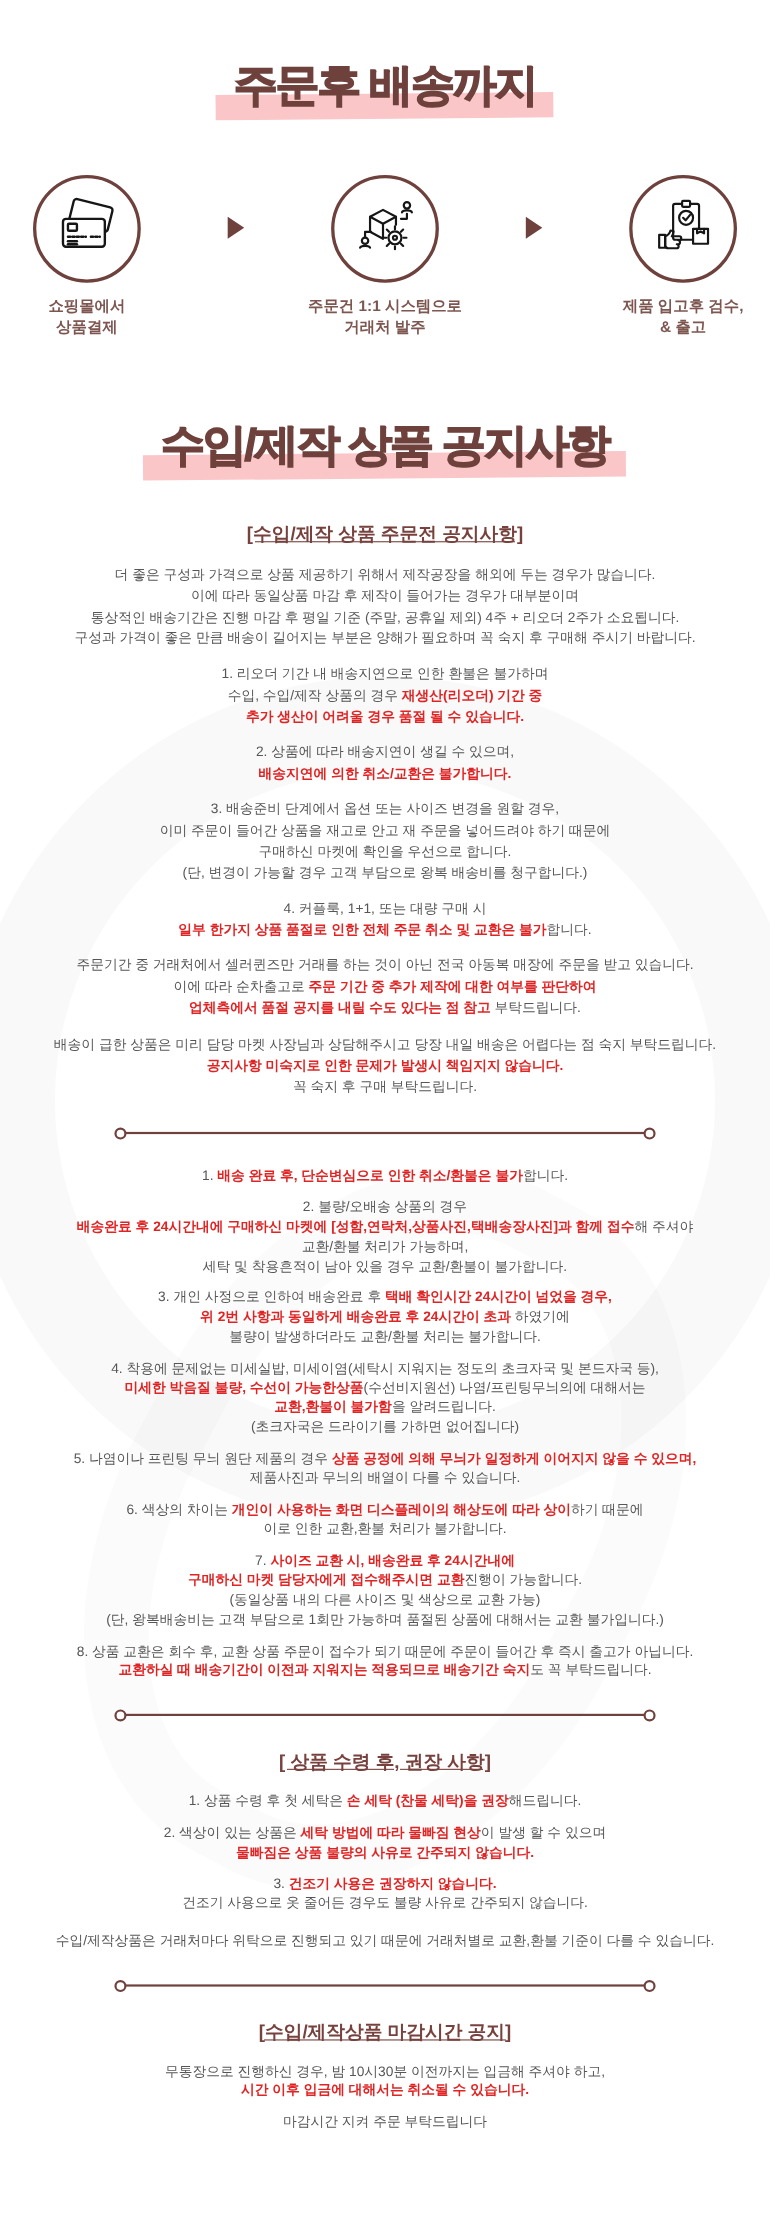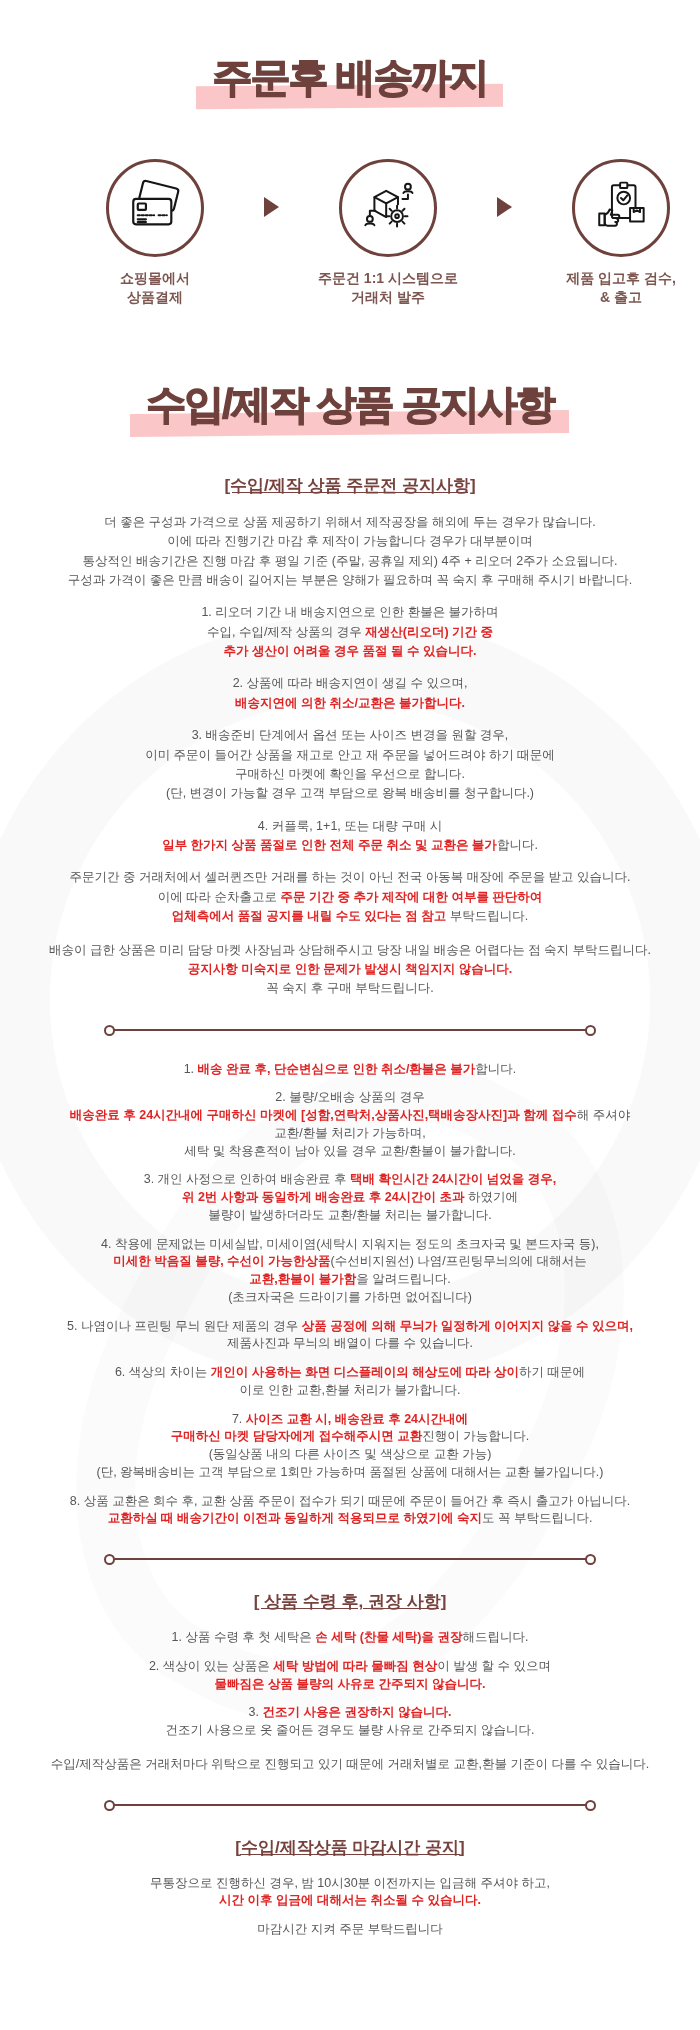--- a/index.html
+++ b/index.html
@@ -16,21 +16,21 @@
   
   .hero{text-align:center;padding-top:50px;}
   .second-title{text-align:center;margin-top:70px;}
   .title-wrap{position:relative;display:inline-block;}
   .title-text{position:relative;z-index:1;font-size:40px;font-weight:bold;color:#6e413c;
       letter-spacing:-2px;-webkit-text-stroke:1.4px #6e413c;}
   .title-wrap::after{content:"";position:absolute;z-index:0;left:-16px;right:-16px;bottom:-3px;
       height:23px;background:#fac6c8;transform:rotate(-0.5deg);}
 
   
-  .process{display:flex;justify-content:flex-end;align-items:flex-start;gap:30px;margin-top:54px;}
+  .process{display:flex;justify-content:space-between;align-items:flex-start;gap:30px;margin-top:54px;}
   .step{width:158px;text-align:center;}
   .circle{width:92px;height:92px;border:3px solid #6f413c;border-radius:50%;margin:0 auto;
       display:flex;align-items:center;justify-content:center;background:#fff;}
   .circle svg{width:58px;height:58px;}
   .flow-arrow{margin-top:38px;width:0;height:0;border-left:15px solid #6f413c;
       border-top:10px solid transparent;border-bottom:10px solid transparent;}
   .step-label{margin-top:12px;font-size:14px;font-weight:bold;color:#7d5650;line-height:1.35;white-space:pre-line;}
 
   
   main{text-align:center;margin-top:42px;}
@@ -127,21 +127,21 @@
       <div class="title-wrap">
         <span class="title-text">수입/제작 상품 공지사항</span>
       </div>
     </div>
 
     <main>
         <section class="notice-section loose">
           <h3 class="section-header">[수입/제작 상품 주문전 공지사항]</h3>
           <p class="block">
             <span class="line"><span class="seg">더 좋은 구성과 가격으로 상품 제공하기 위해서 제작공장을 해외에 두는 경우가 많습니다.</span></span>
-            <span class="line"><span class="seg">이에 따라 진행기간 마감 후 제작이 가능합니다 경우가 대부분이며</span></span>
+            <span class="line"><span class="seg">이에 따라 동일상품 마감 후 제작이 들어가는 경우가 대부분이며</span></span>
             <span class="line"><span class="seg">통상적인 배송기간은 진행 마감 후 평일 기준 (주말, 공휴일 제외) 4주 + 리오더 2주가 소요됩니다.</span></span>
             <span class="line"><span class="seg">구성과 가격이 좋은 만큼 배송이 길어지는 부분은 양해가 필요하며 꼭 숙지 후 구매해 주시기 바랍니다.</span></span>
           </p>
           <p class="block">
             <span class="line"><span class="seg">1. 리오더 기간 내 배송지연으로 인한 환불은 불가하며</span></span>
             <span class="line"><span class="seg">수입, 수입/제작 상품의 경우 </span><span class="seg red">재생산(리오더) 기간 중</span></span>
             <span class="line"><span class="seg red">추가 생산이 어려울 경우 품절 될 수 있습니다.</span></span>
           </p>
           <p class="block">
             <span class="line"><span class="seg">2. 상품에 따라 배송지연이 생길 수 있으며,</span></span>
@@ -199,21 +199,21 @@
             <span class="line"><span class="seg">이로 인한 교환,환불 처리가 불가합니다.</span></span>
           </p>
           <p class="block">
             <span class="line"><span class="seg">7. </span><span class="seg red">사이즈 교환 시, 배송완료 후 24시간내에</span></span>
             <span class="line"><span class="seg red">구매하신 마켓 담당자에게 접수해주시면 교환</span><span class="seg">진행이 가능합니다.</span></span>
             <span class="line"><span class="seg">(동일상품 내의 다른 사이즈 및 색상으로 교환 가능)</span></span>
             <span class="line"><span class="seg">(단, 왕복배송비는 고객 부담으로 1회만 가능하며 품절된 상품에 대해서는 교환 불가입니다.)</span></span>
           </p>
           <p class="block">
             <span class="line"><span class="seg">8. 상품 교환은 회수 후, 교환 상품 주문이 접수가 되기 때문에 주문이 들어간 후 즉시 출고가 아닙니다.</span></span>
-            <span class="line"><span class="seg red">교환하실 때 배송기간이 이전과 동일하게 적용되므로 하였기에 숙지</span><span class="seg">도 꼭 부탁드립니다.</span></span>
+            <span class="line"><span class="seg red">교환하실 때 배송기간이 이전과 지워지는 적용되므로 배송기간 숙지</span><span class="seg">도 꼭 부탁드립니다.</span></span>
           </p>
         </section>
         <div class="divider"></div>
         <section class="notice-section">
           <h3 class="section-header">[ 상품 수령 후, 권장 사항]</h3>
           <p class="block">
             <span class="line"><span class="seg">1. 상품 수령 후 첫 세탁은 </span><span class="seg red">손 세탁 (찬물 세탁)을 권장</span><span class="seg">해드립니다.</span></span>
           </p>
           <p class="block">
             <span class="line"><span class="seg">2. 색상이 있는 상품은 </span><span class="seg red">세탁 방법에 따라 물빠짐 현상</span><span class="seg">이 발생 할 수 있으며</span></span>

